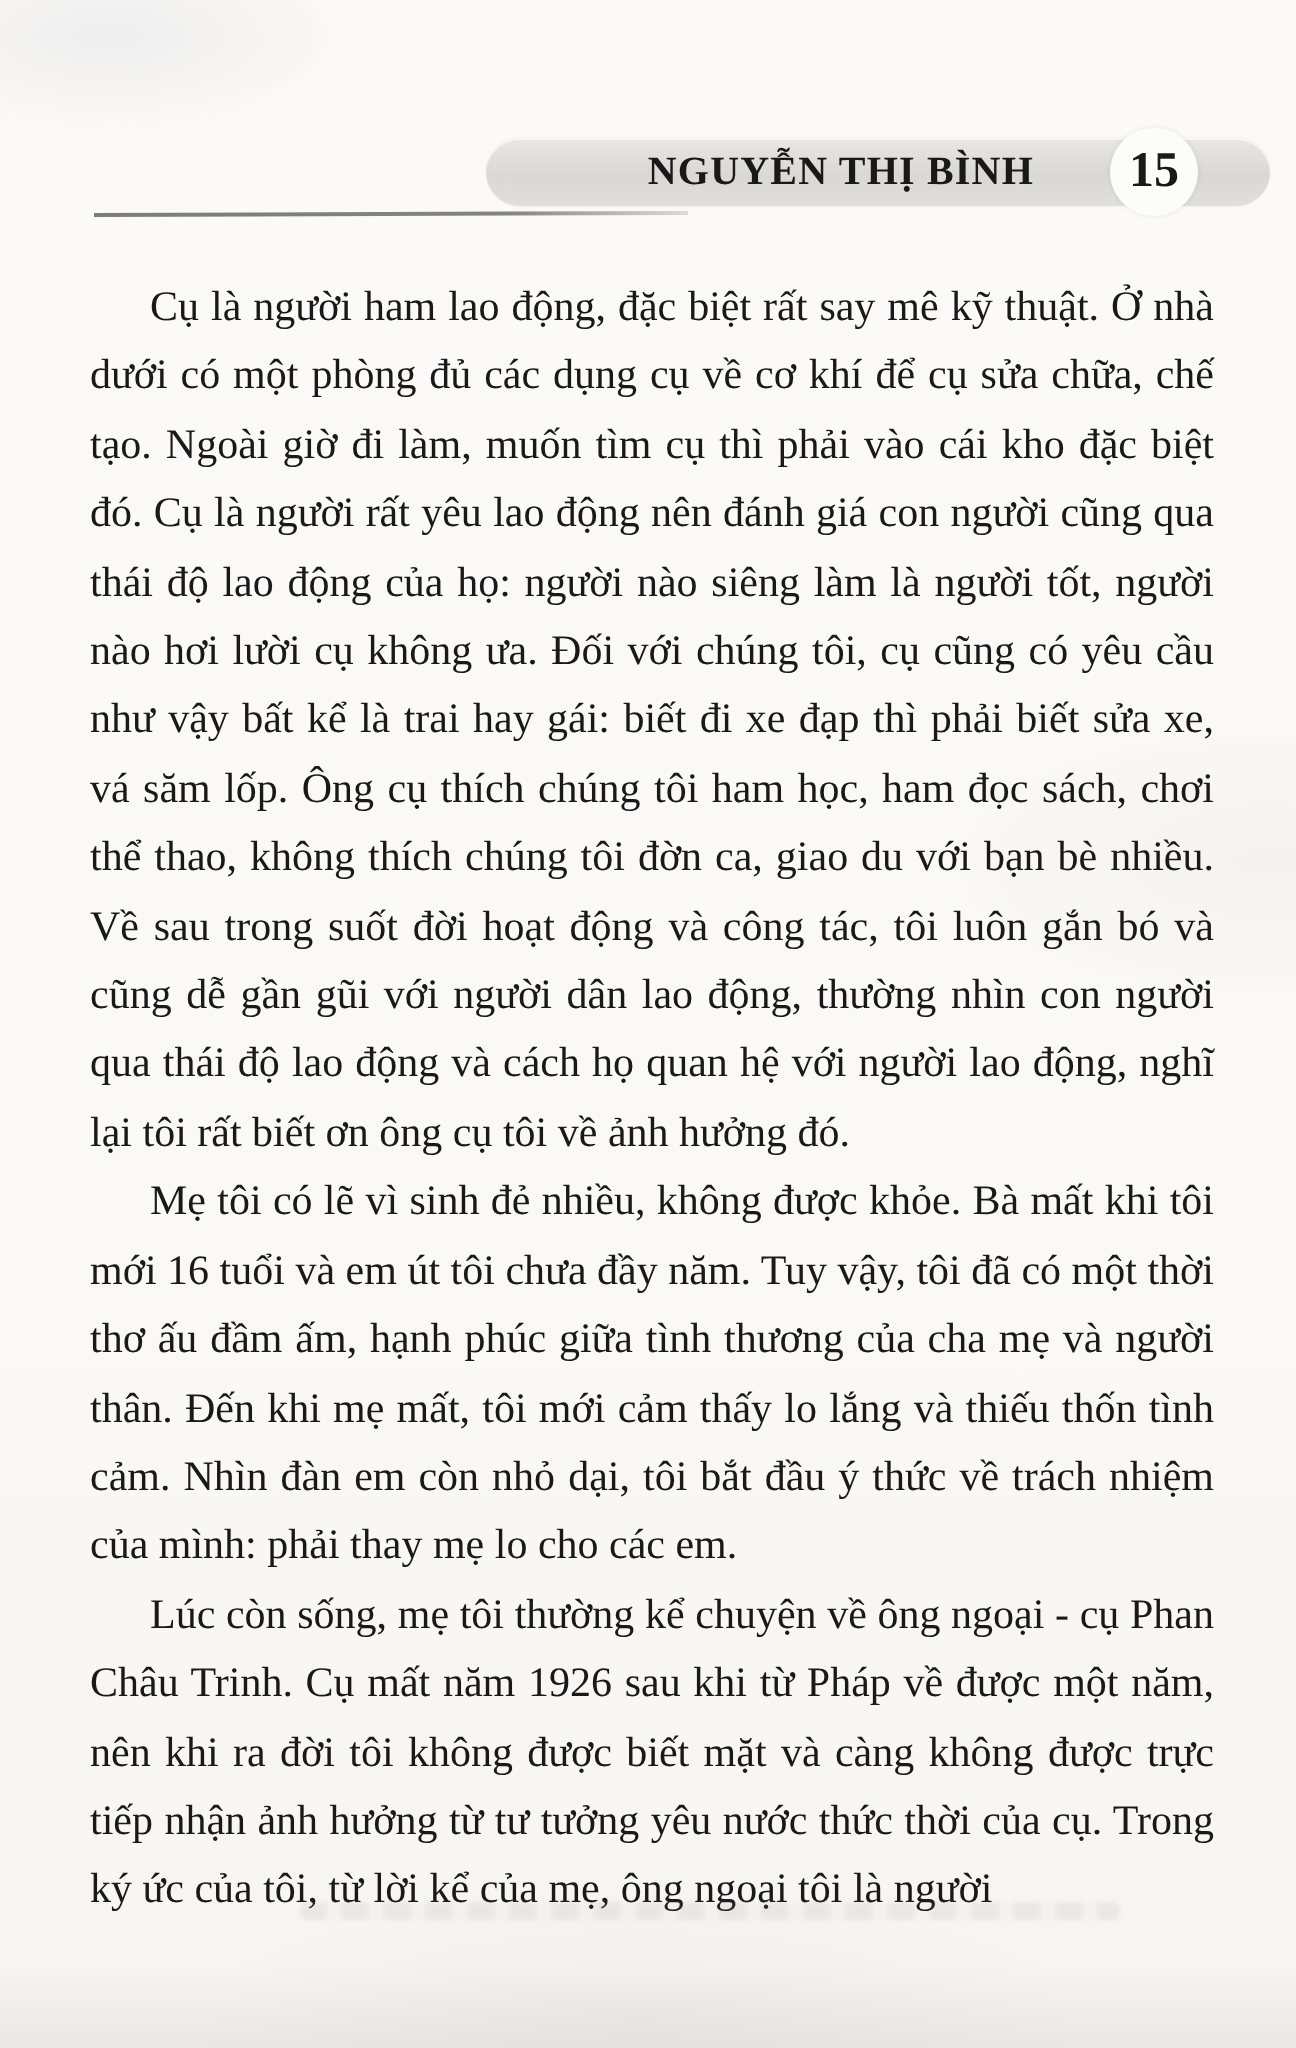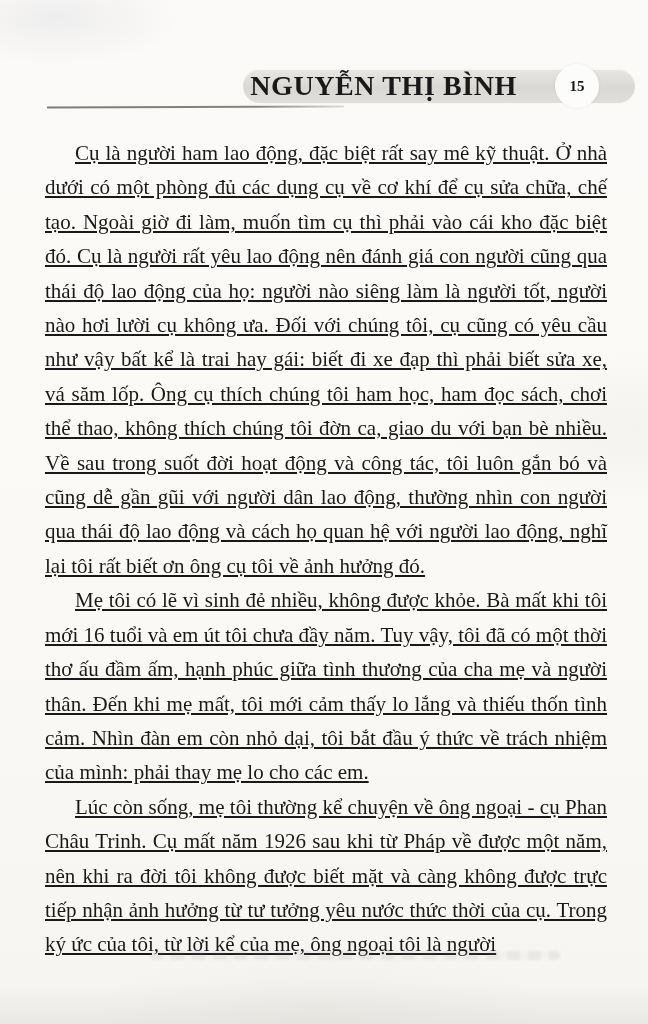--- a/index.html
+++ b/index.html
@@ -43,39 +43,39 @@
     display: flex;
     align-items: center;
     box-sizing: border-box;
   }
   .header-title {
     position: absolute;
     left: 0;
     right: 118px;
     text-align: right;
     font-weight: bold;
-    font-size: 28px;
+    font-size: 20px;
     letter-spacing: 0.6px;
     color: var(--text, #191919);
     white-space: nowrap;
   }
   .page-badge {
     position: absolute;
     left: 555px;
     top: 64px;
     width: 44px;
     height: 44px;
     border-radius: 50%;
     background: var(--badge, #fcfcfb);
     box-shadow: 0 0 3px rgba(0,0,0,0.08);
     display: flex;
     align-items: center;
     justify-content: center;
     font-weight: bold;
-    font-size: 15px;
+    font-size: 25px;
     color: var(--text, #191919);
   }
   .header-rule {
     position: absolute;
     left: 47px;
     top: 106px;
     width: 297px;
     height: 2px;
     background: linear-gradient(90deg,
       rgba(110,110,108,0.9) 0%,
@@ -92,21 +92,20 @@
     line-height: 34.4px;
     color: var(--text, #191919);
     text-align: justify;
     text-justify: inter-word;
   }
   .para {
     margin: 0;
   }
   .para.indent {
     text-indent: 30px;
-    text-decoration: underline;
   }
   .ghost-bleed {
     position: absolute;
     left: 150px;
     top: 951px;
     width: 410px;
     height: 9px;
     border-radius: 4px;
     background: repeating-linear-gradient(90deg,
       rgba(140,140,155,0.13) 0 13px,

